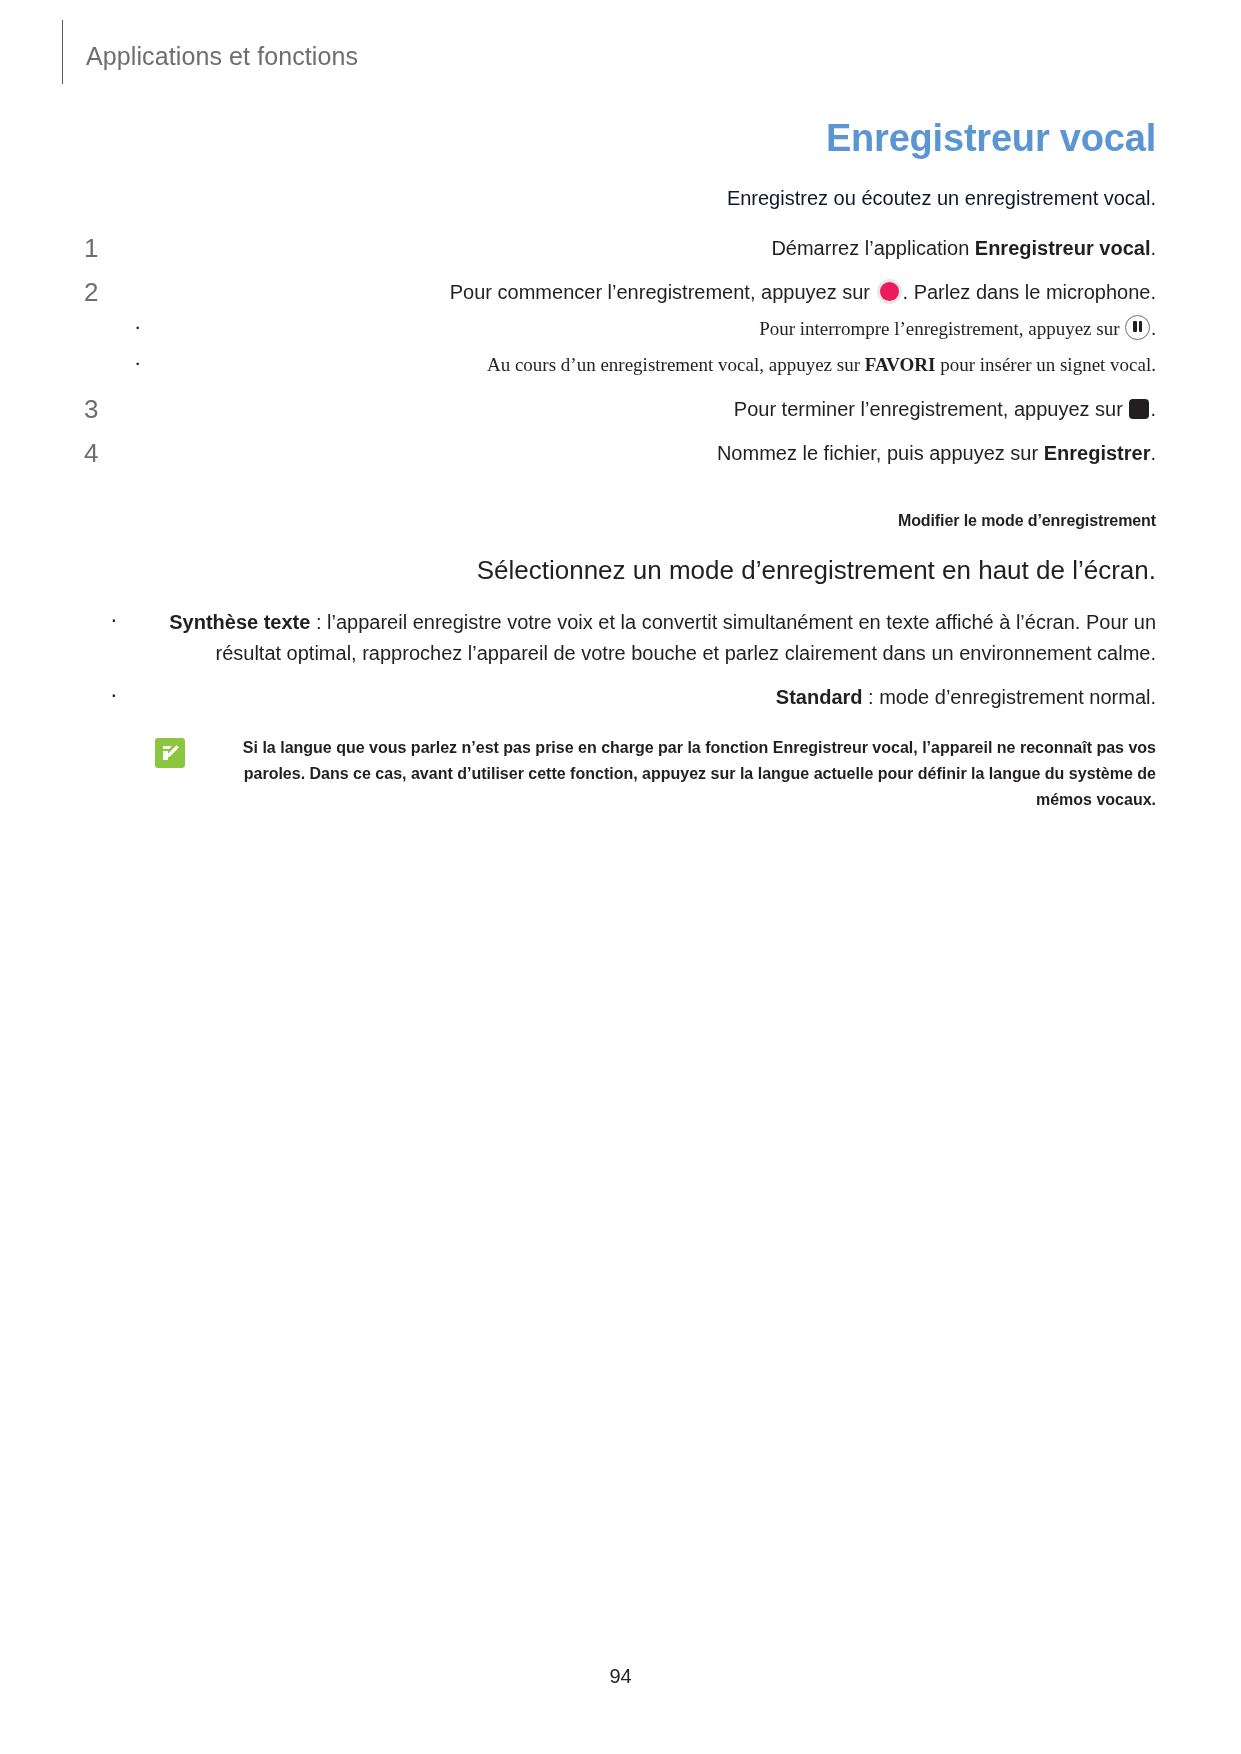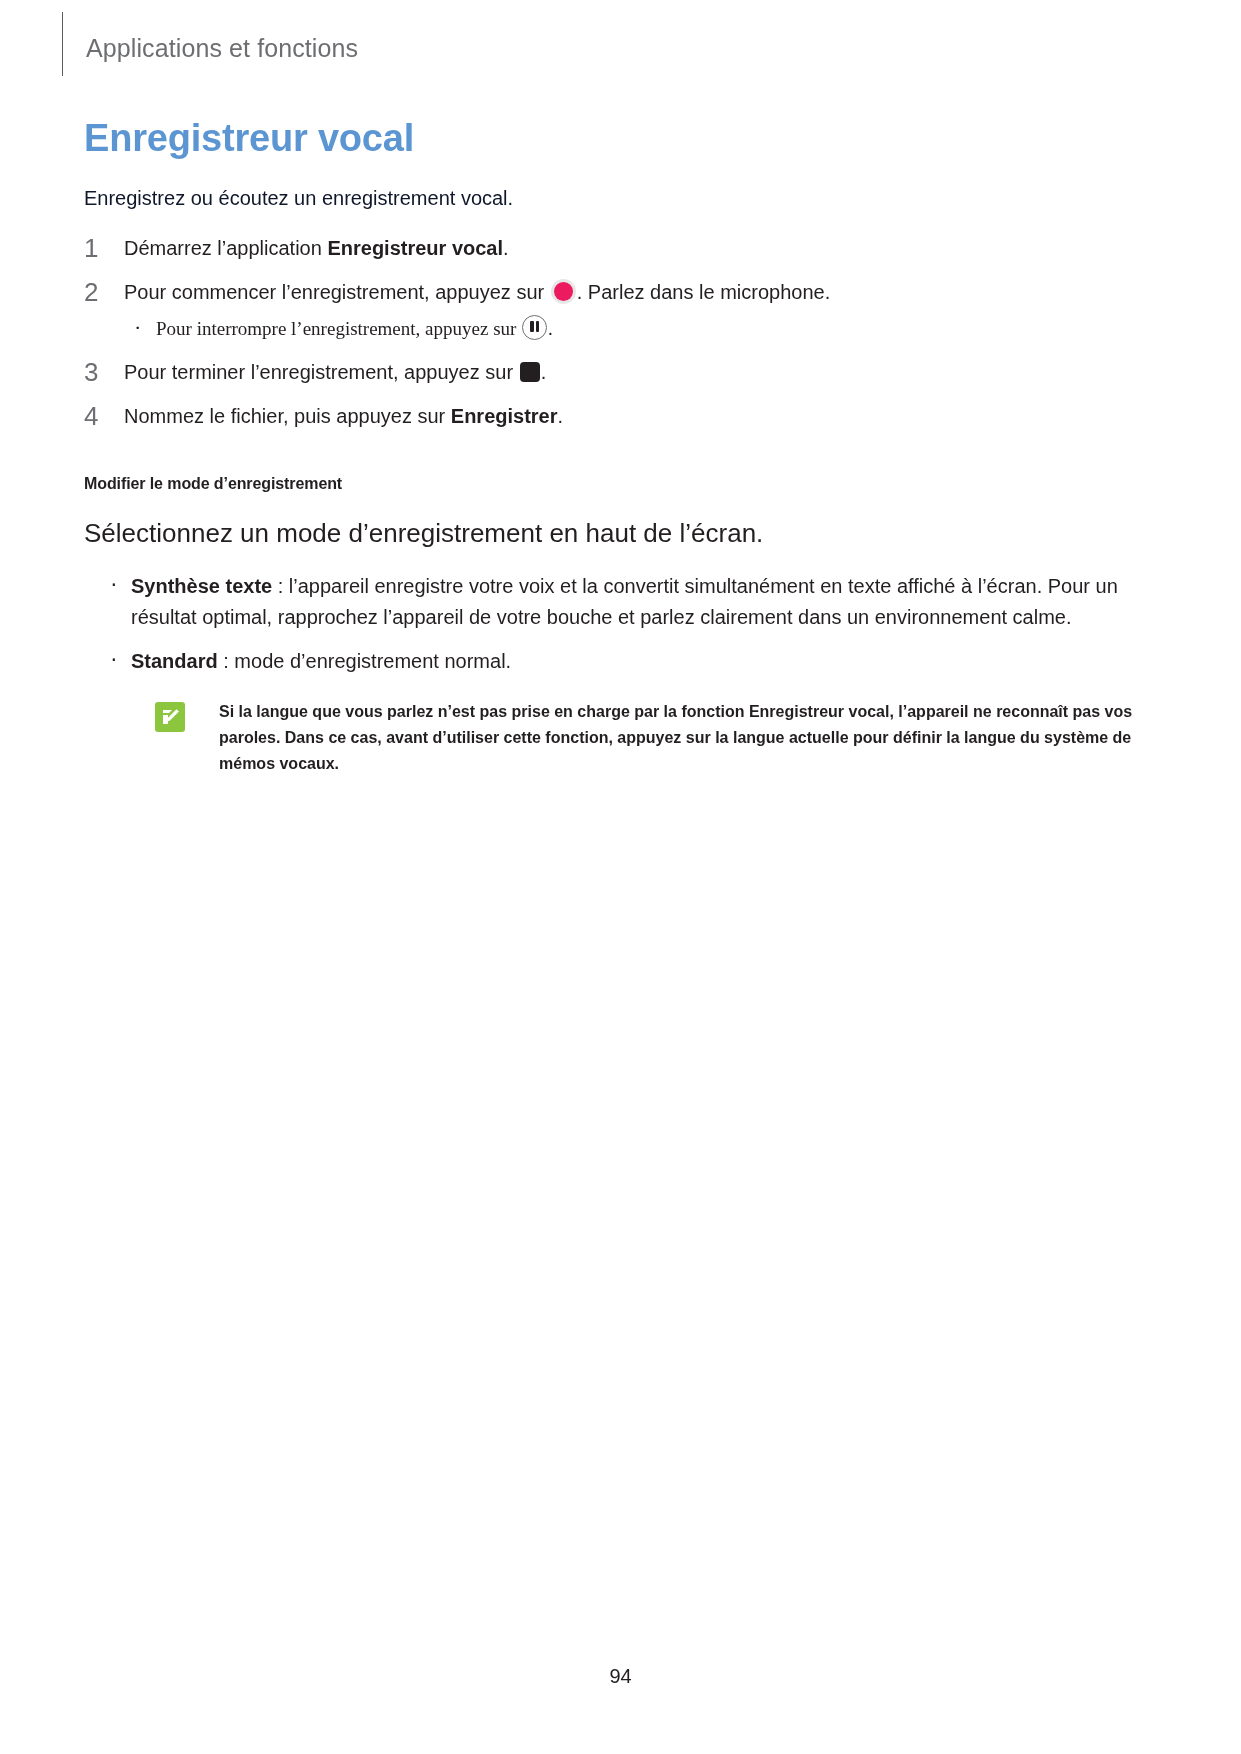--- a/index.html
+++ b/index.html
@@ -20,21 +20,21 @@
     position: relative;
     width: 1241px;
     height: 1754px;
     box-sizing: border-box;
   }
 
   
   .header {
     position: absolute;
     left: 0;
-    top: 0;
+    top: 8px;
     width: 1241px;
     height: 92px;
   }
   .header-rule {
     position: absolute;
     left: 62px;
     top: 12px;
     width: 1px;
     height: 64px;
     background: #58595b;
@@ -48,20 +48,21 @@
     letter-spacing: 0.1px;
     white-space: nowrap;
   }
 
   
   .content {
     position: absolute;
     left: 84px;
     top: 118px;
     width: 1072px;
+    text-align: right;
   }
 
   h1.doc-title {
     margin: 0;
     font-size: 38px;
     font-weight: bold;
     color: #5b95d2;
     letter-spacing: -0.2px;
     line-height: 1.1;
   }
@@ -266,20 +267,21 @@
         <span class="step-text">Démarrez l’application <strong>Enregistreur vocal</strong>.</span>
       </div>
 
       <div class="step">
         <span class="num">2</span>
         <span class="step-text">Pour commencer l’enregistrement, appuyez sur <span class="icon-inline icon-record"></span>. Parlez dans le microphone.</span>
       </div>
 
       <div class="subbullets">
         <div class="subbullet">Pour interrompre l’enregistrement, appuyez sur <span class="icon-inline icon-pause"></span>.</div>
+        <div class="subbullet">Au cours d’un enregistrement vocal, appuyez sur <strong>FAVORI</strong> pour insérer un signet vocal.</div>
       </div>
 
       <div class="step">
         <span class="num">3</span>
         <span class="step-text">Pour terminer l’enregistrement, appuyez sur <span class="icon-inline icon-stop"></span>.</span>
       </div>
 
       <div class="step">
         <span class="num">4</span>
         <span class="step-text">Nommez le fichier, puis appuyez sur <strong>Enregistrer</strong>.</span>

